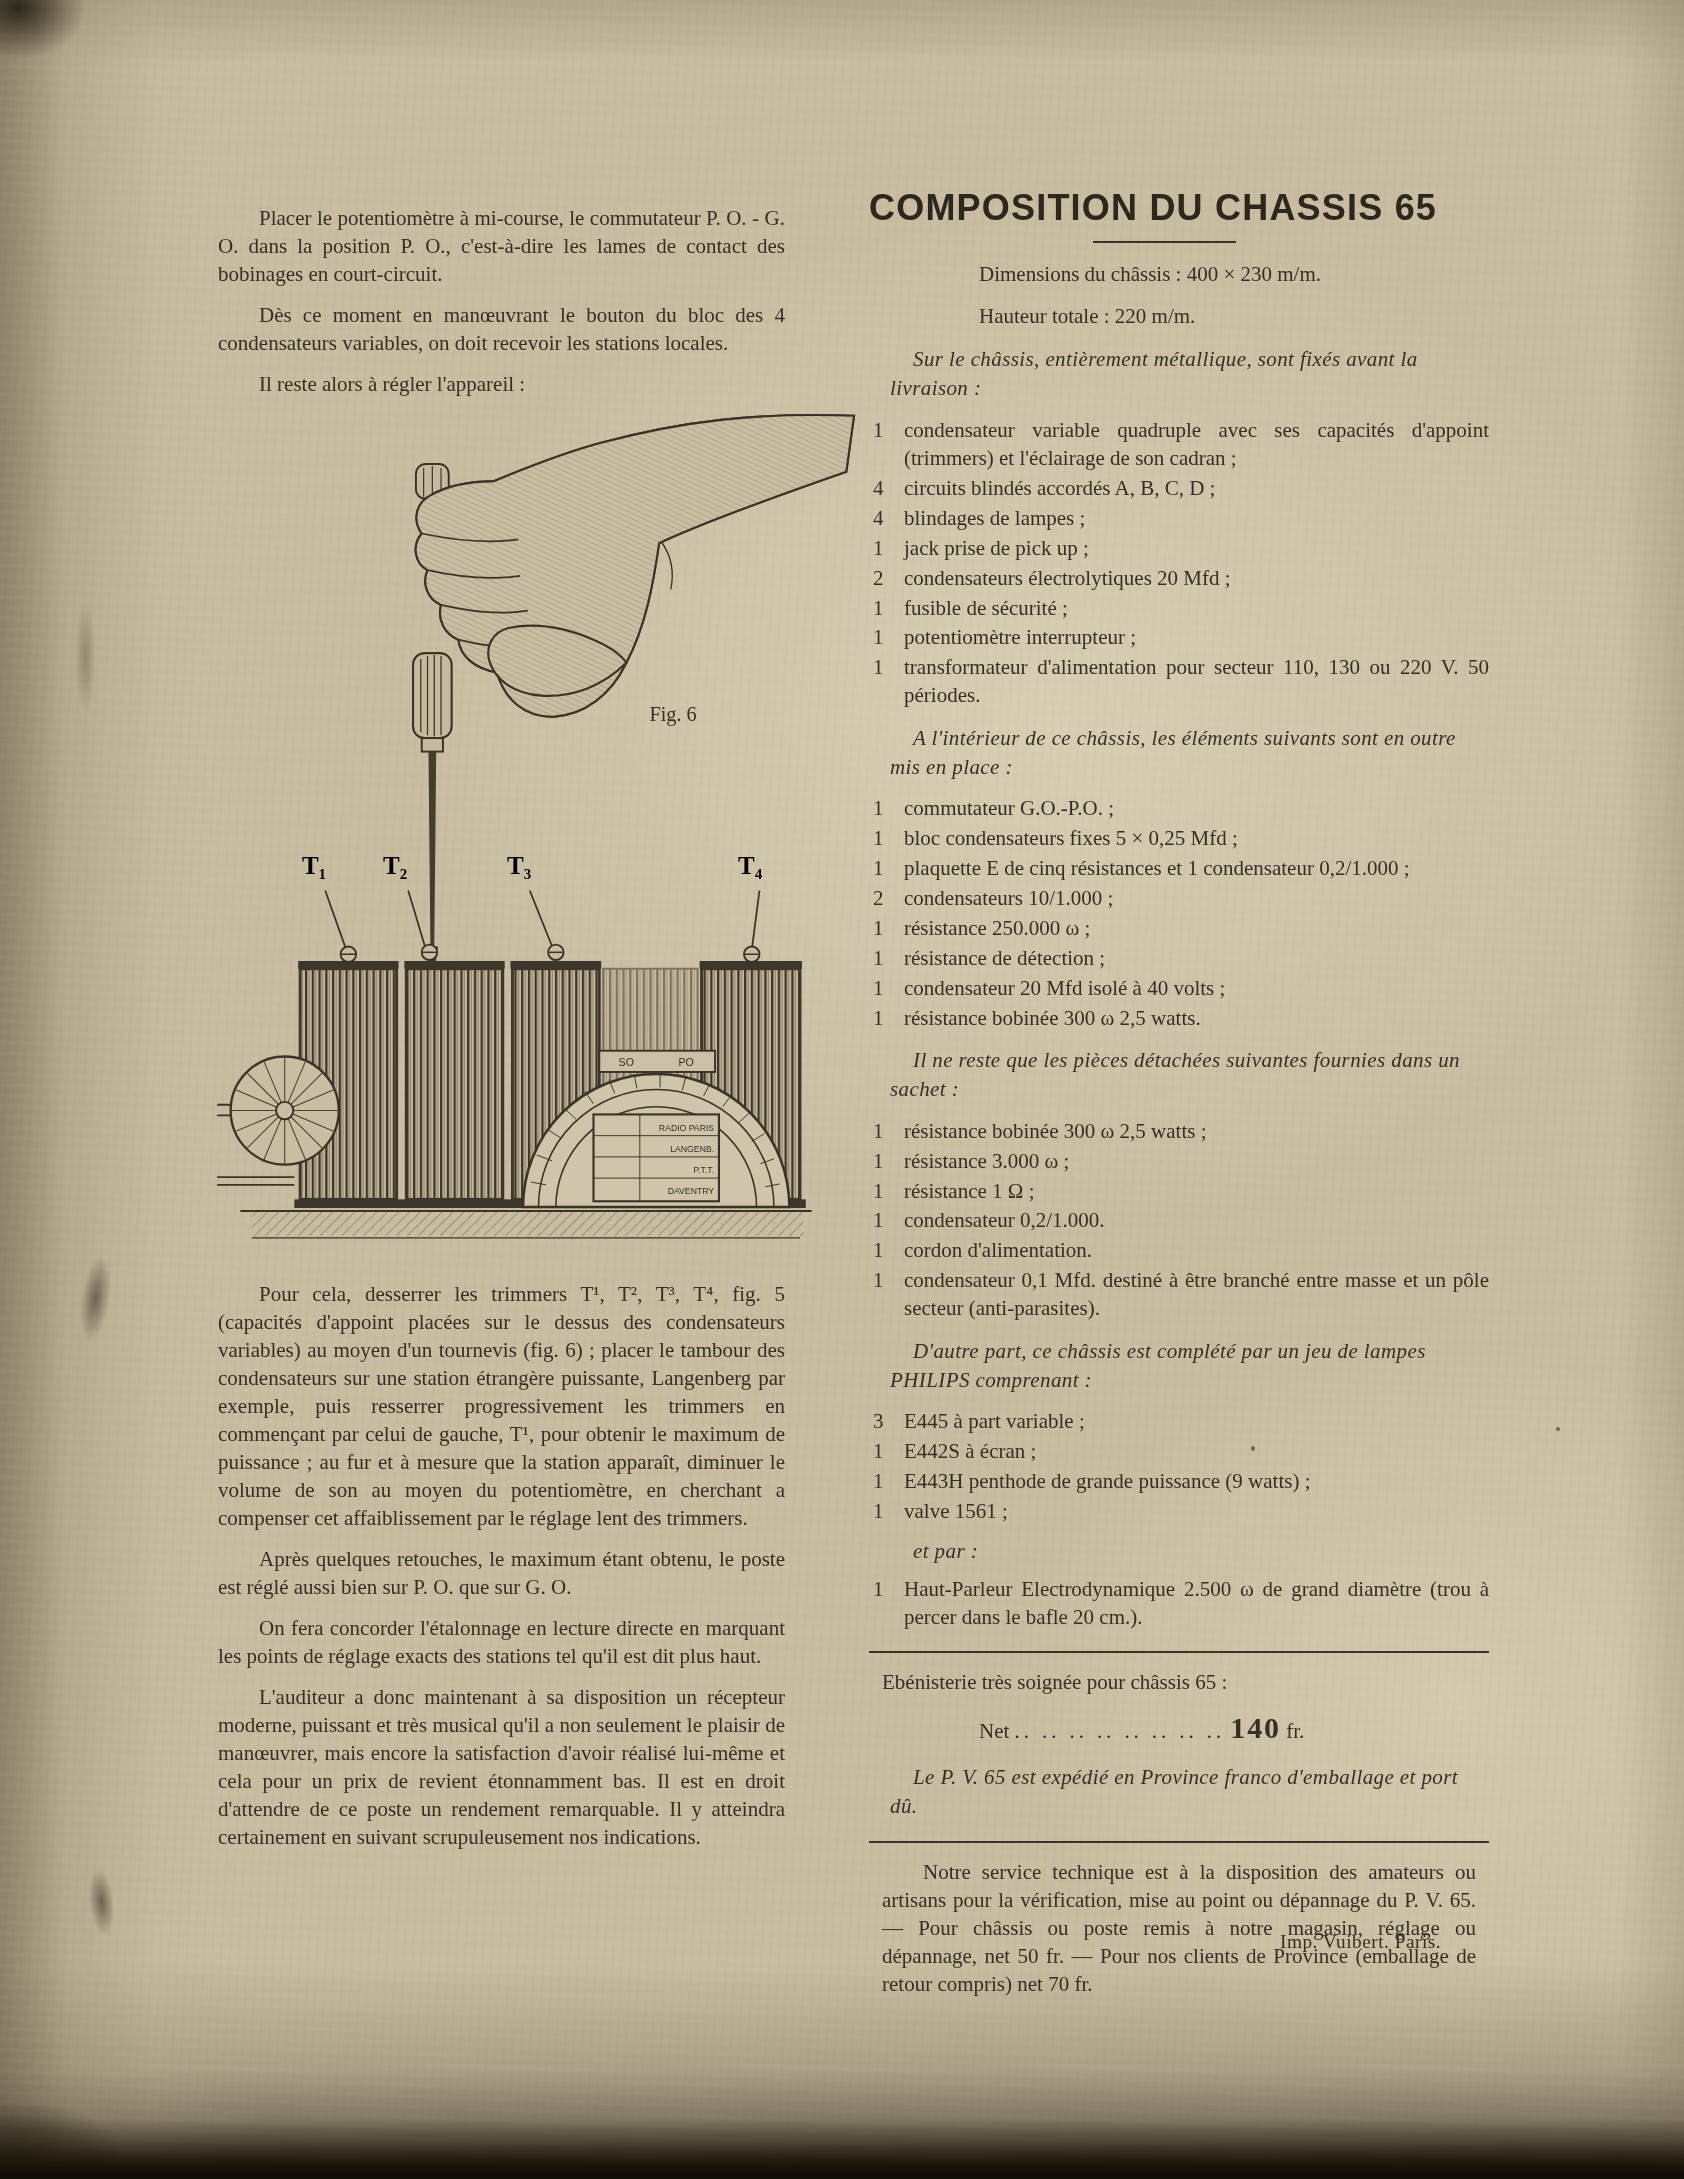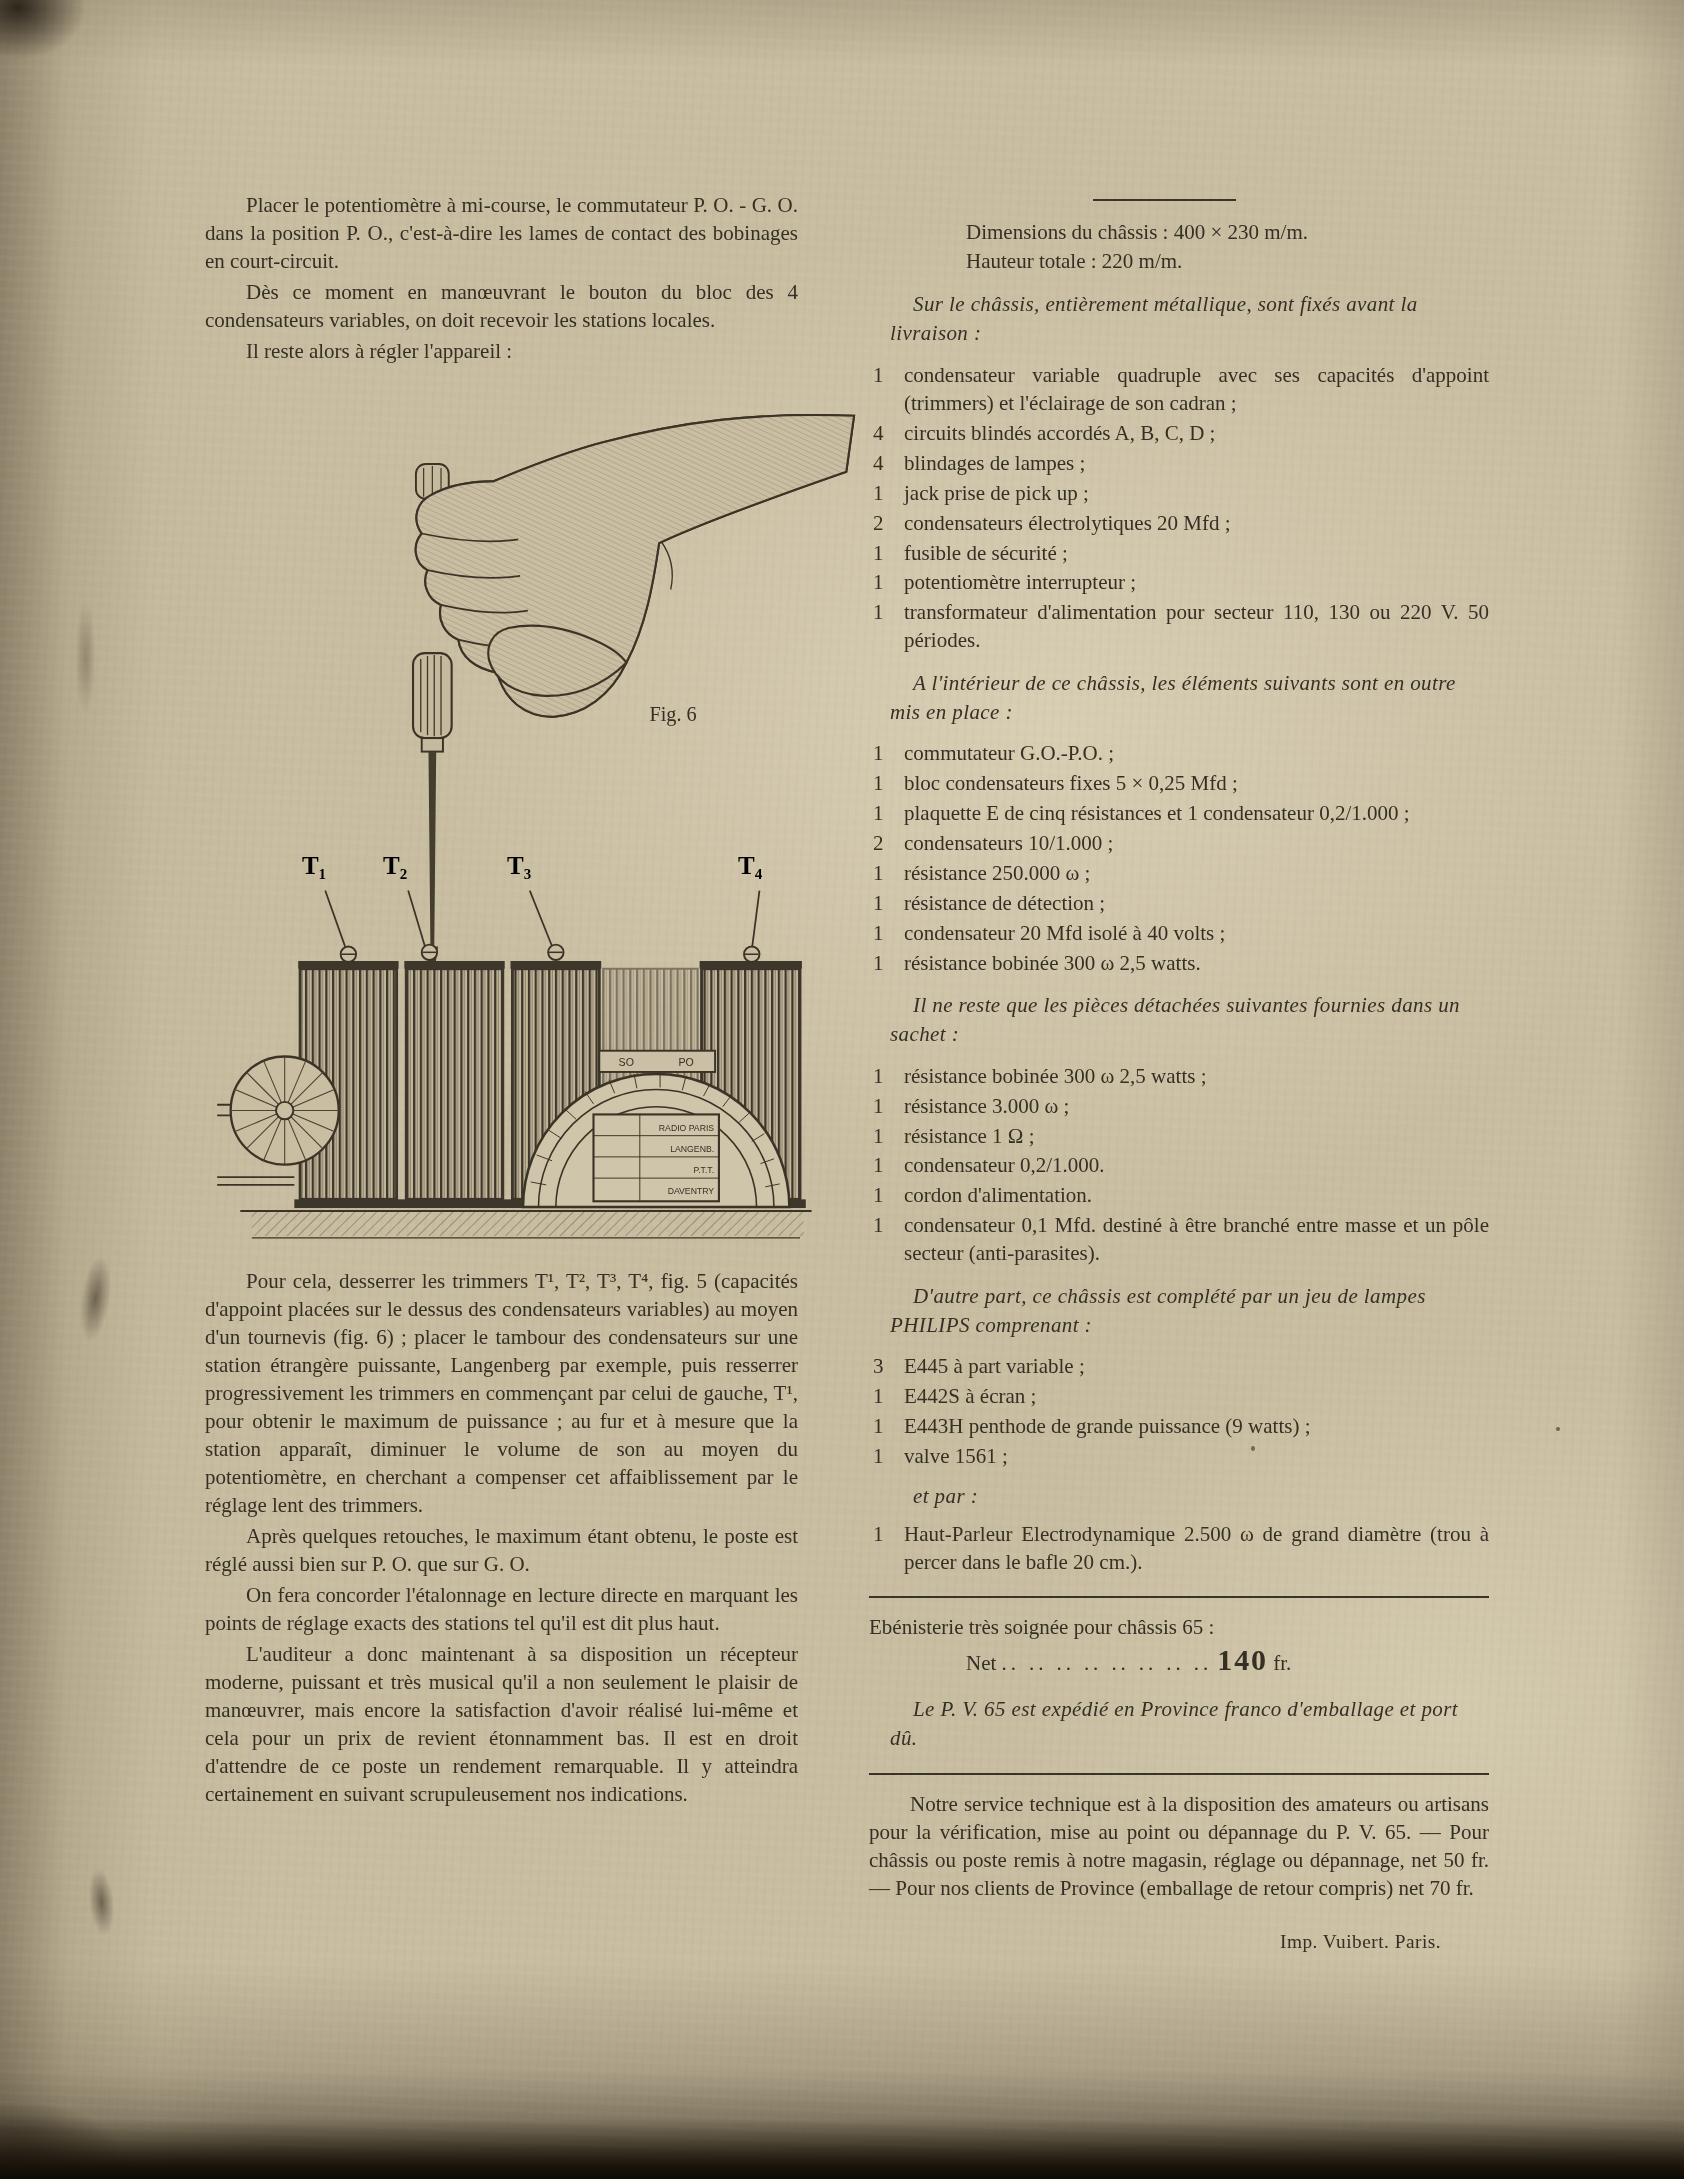--- a/index.html
+++ b/index.html
@@ -48,21 +48,21 @@
   .c1{left:81px;top:1255px;width:29px;height:87px;transform:rotate(8deg);}
   .c2{left:89px;top:1868px;width:25px;height:68px;transform:rotate(-6deg);}
   .c3{left:75px;top:599px;width:21px;height:116px;opacity:.5;}
   .speck{position:absolute;border-radius:50%;background:rgba(50,42,28,0.6);}
 
   
   .left-top{position:absolute;left:205px;top:191px;width:593px;}
   .left-bottom{position:absolute;left:205px;top:1267px;width:593px;}
   .right-col{position:absolute;left:869px;top:187px;width:620px;}
 
-  p{margin:0;}
+  p{margin:13px;}
   .body{
     font-size:21px;line-height:28px;text-align:justify;
     margin-bottom:2.9px;
   }
   .ind{text-indent:41px;}
 
   .title{
     margin:0;font-family:"Liberation Sans","DejaVu Sans",sans-serif;
     font-weight:bold;font-size:36px;letter-spacing:1.2px;color:#2d271d;
   }
@@ -278,20 +278,21 @@
   </div>
 
   <div class="left-bottom">
     <p class="body ind">Pour cela, desserrer les trimmers T¹, T², T³, T⁴, fig. 5 (capacités d'appoint placées sur le dessus des condensateurs variables) au moyen d'un tournevis (fig. 6) ; placer le tambour des condensateurs sur une station étrangère puissante, Langenberg par exemple, puis resserrer progressivement les trimmers en commençant par celui de gauche, T¹, pour obtenir le maximum de puissance ; au fur et à mesure que la station apparaît, diminuer le volume de son au moyen du potentiomètre, en cherchant a compenser cet affaiblissement par le réglage lent des trimmers.</p>
     <p class="body ind">Après quelques retouches, le maximum étant obtenu, le poste est réglé aussi bien sur P. O. que sur G. O.</p>
     <p class="body ind">On fera concorder l'étalonnage en lecture directe en marquant les points de réglage exacts des stations tel qu'il est dit plus haut.</p>
     <p class="body ind">L'auditeur a donc maintenant à sa disposition un récepteur moderne, puissant et très musical qu'il a non seulement le plaisir de manœuvrer, mais encore la satisfaction d'avoir réalisé lui-même et cela pour un prix de revient étonnamment bas. Il est en droit d'attendre de ce poste un rendement remarquable. Il y atteindra certainement en suivant scrupuleusement nos indications.</p>
   </div>
 
   <div class="right-col">
+    <h1 class="title">COMPOSITION DU CHASSIS 65</h1>
     <div class="title-rule"></div>
 
     <p class="dim">Dimensions du châssis : 400 × 230 m/m.</p>
     <p class="dim">Hauteur totale : 220 m/m.</p>
 
     <p class="ital">Sur le châssis, entièrement métallique, sont fixés avant la livraison :</p>
     <div class="list">
         <div class="li"><span class="qty">1</span><span class="itxt">condensateur variable quadruple avec ses capacités d'appoint (trimmers) et l'éclairage de son cadran ;</span></div>
         <div class="li"><span class="qty">4</span><span class="itxt">circuits blindés accordés A, B, C, D ;</span></div>
         <div class="li"><span class="qty">4</span><span class="itxt">blindages de lampes ;</span></div>

